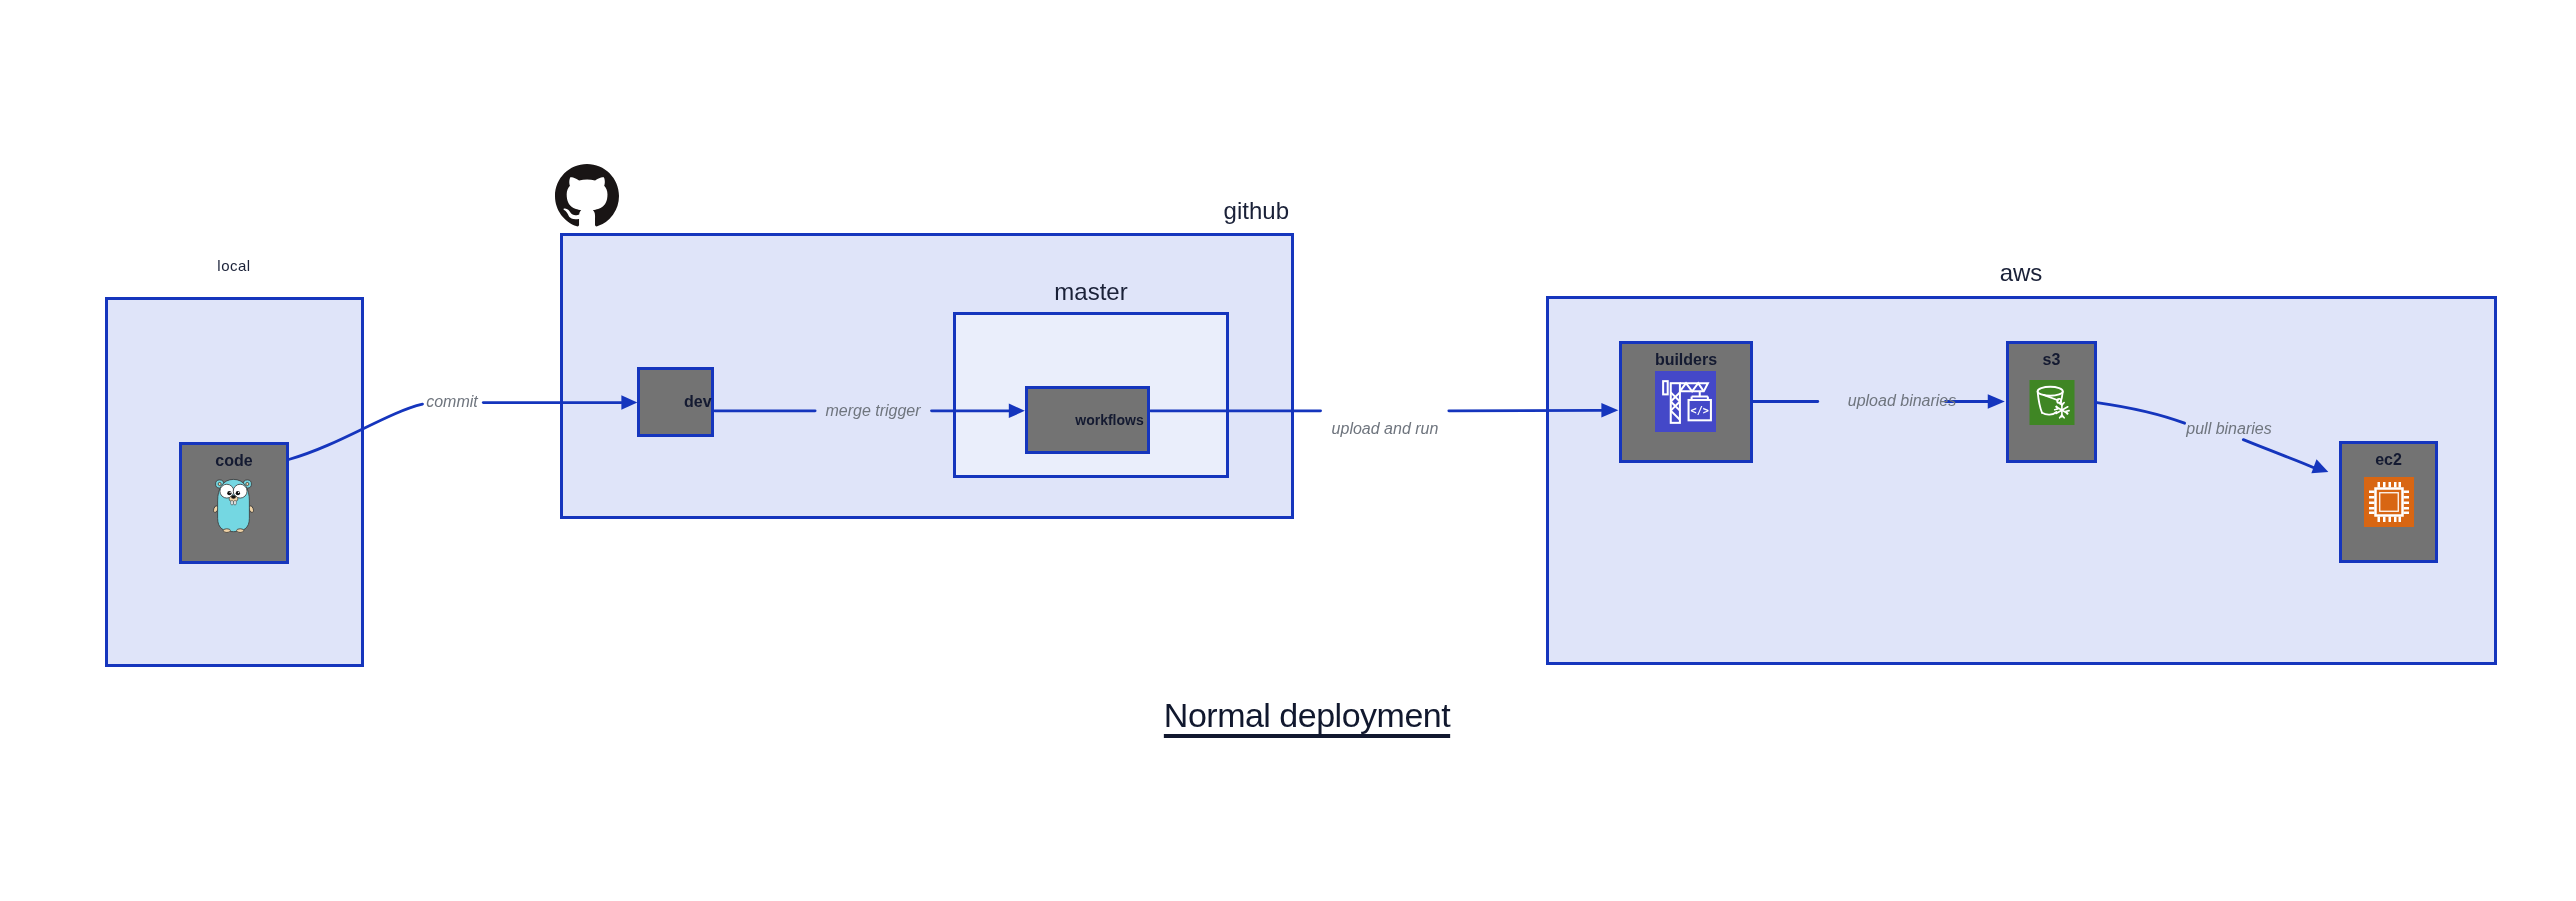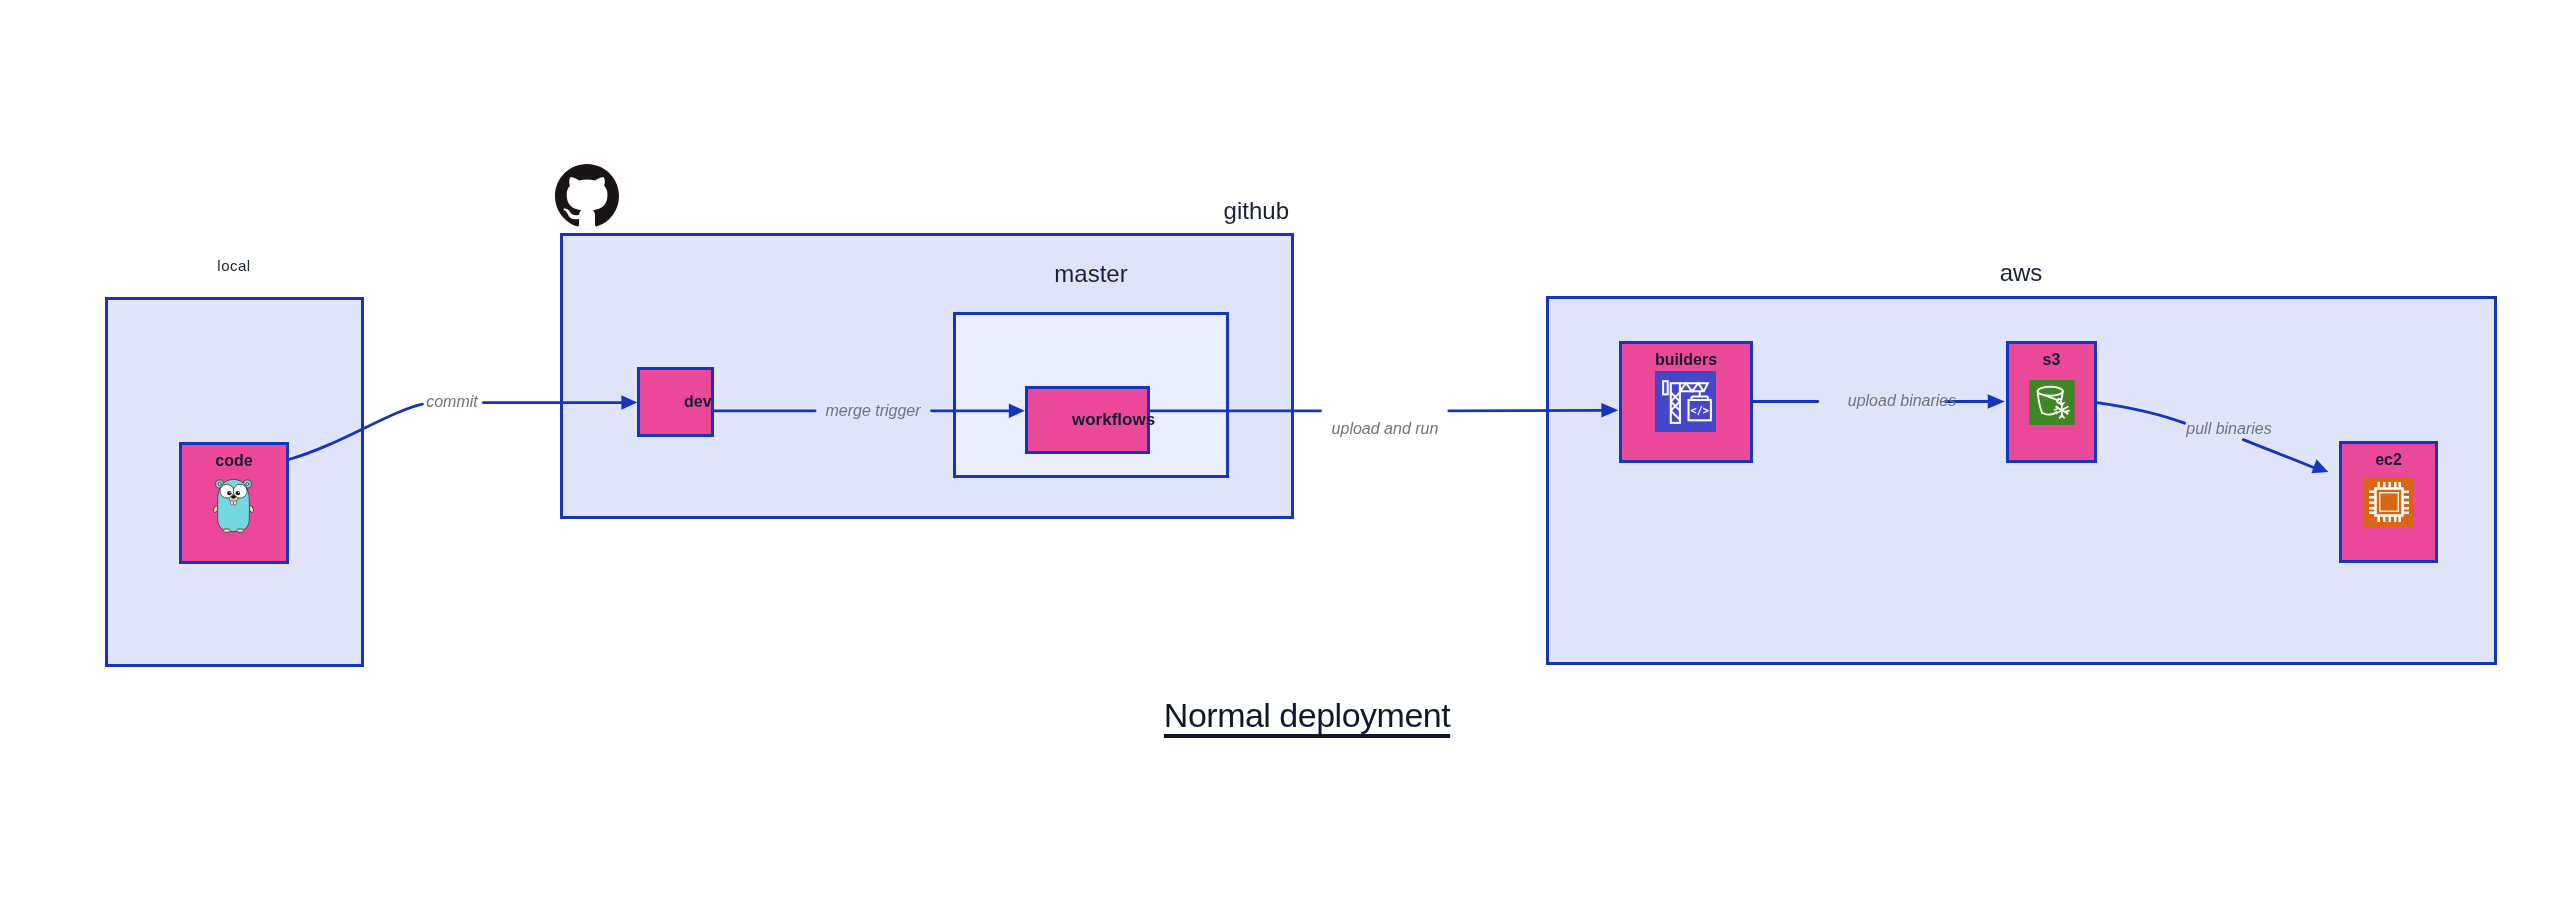--- a/index.html
+++ b/index.html
@@ -3,46 +3,46 @@
 <meta charset="utf-8">
 <style>
   html,body{margin:0;padding:0;background:#ffffff;}
   body{width:2604px;height:902px;overflow:hidden;font-family:"Liberation Sans",sans-serif;}
   .canvas{position:relative;width:2604px;height:902px;background:#ffffff;}
 
   
   .outer{position:absolute;box-sizing:border-box;background:#dfe4f9;border:3.1px solid #1535bd;}
   .inner-outer{position:absolute;box-sizing:border-box;background:#eaeefb;border:3.1px solid #1535bd;}
   
-  .node{position:absolute;box-sizing:border-box;background:#ec4899;border:3.1px solid #1535bd;}
+  .node{position:absolute;box-sizing:border-box;background:#737373;border:3.1px solid #1535bd;}
 
   #box-local   {left:105px;top:297px;width:259px;height:370px;}
   #box-github  {left:560px;top:233px;width:734px;height:286px;}
   #box-master  {left:953px;top:312px;width:276px;height:166px;}
   #box-aws     {left:1546px;top:296px;width:951px;height:369px;}
 
   #box-code    {left:179px;top:442px;width:110px;height:122px;}
   #box-dev     {left:637px;top:367px;width:77px;height:70px;}
   #box-workflows{left:1025px;top:386px;width:125px;height:68px;}
   #box-builders{left:1619px;top:341px;width:134px;height:122px;}
   #box-s3      {left:2006px;top:341px;width:91px;height:122px;}
   #box-ec2     {left:2328px;top:441px;width:99px;height:122px;margin-left:11px;}
 
   
   .outer-label{position:absolute;color:#1a2138;font-size:24px;line-height:1.1;white-space:nowrap;z-index:4;}
   #lbl-local  {left:234px;top:258px;transform:translateX(-50%);font-weight:400;font-size:15px;letter-spacing:0.5px;}
   #lbl-github {left:1289px;top:198px;transform:translateX(-100%);}
-  #lbl-master {left:1091px;top:261px;transform:translateX(-50%);}
+  #lbl-master {left:1091px;top:279px;transform:translateX(-50%);}
   #lbl-aws    {left:2021px;top:260px;transform:translateX(-50%);}
 
   
   .node-title{position:absolute;left:0;right:0;text-align:center;color:#141a31;font-weight:700;font-size:16px;white-space:nowrap;}
   .node-title.top{top:7.2px;}
   .node-title.center{top:50%;transform:translateY(-50%);padding-left:44px;}
-  #box-workflows .node-title{font-size:17px;}
+  #box-workflows .node-title{font-size:14px;}
 
   
   .node-icon{position:absolute;display:block;}
   #icon-gopher   {left:31px;top:32px;width:41px;height:56px;}
   #icon-codebuild{left:33px;top:27px;width:61px;height:61px;}
   #icon-s3       {left:19.6px;top:36px;width:46px;height:45px;}
   #icon-ec2      {left:21.6px;top:33px;width:50px;height:50px;}
   #icon-octocat  {position:absolute;left:555px;top:164px;width:64px;height:64px;z-index:2;}
 
   

